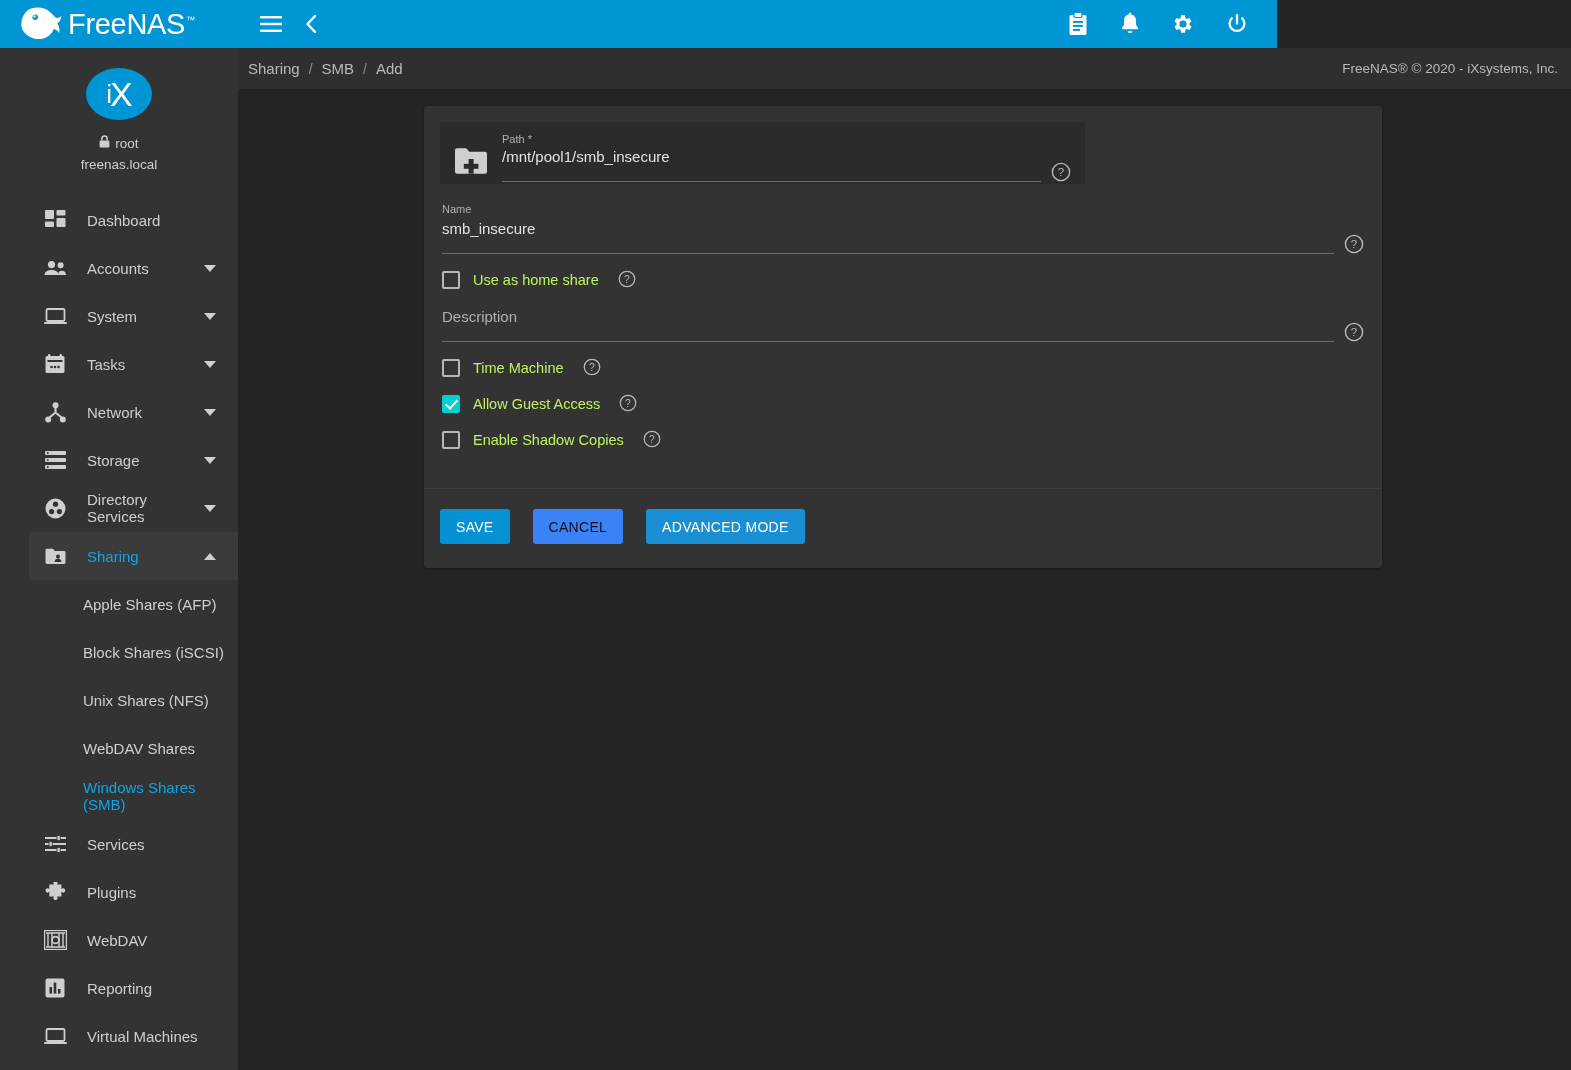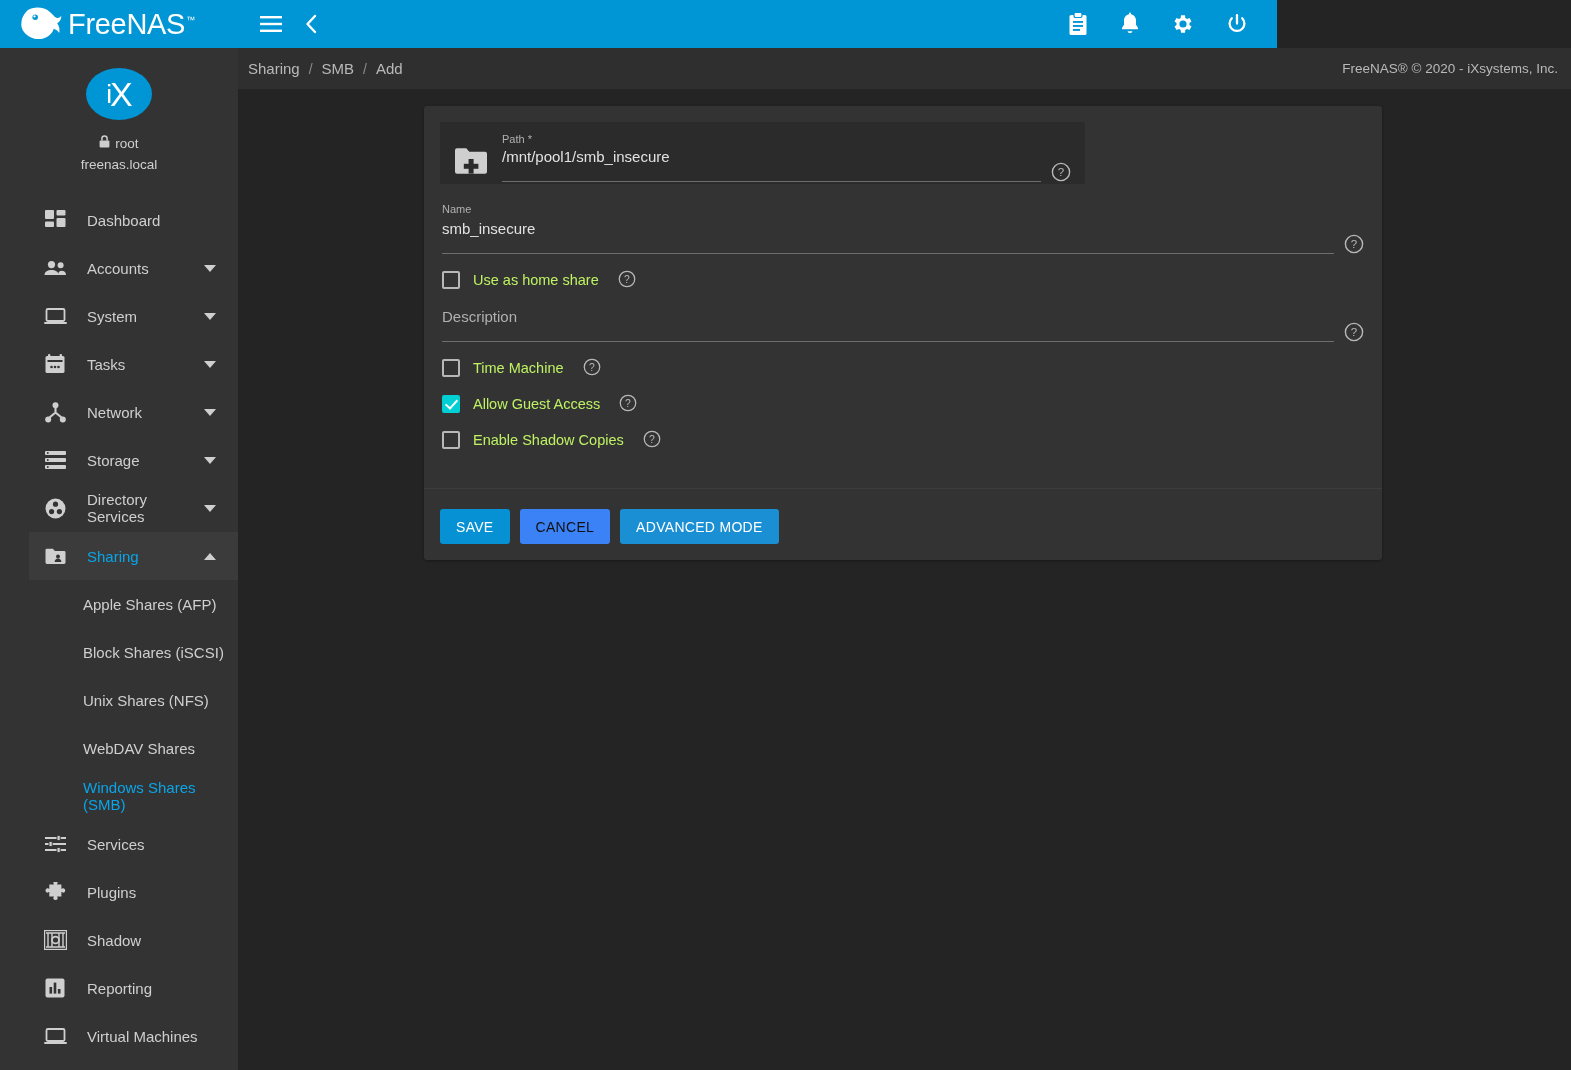--- a/index.html
+++ b/index.html
@@ -242,22 +242,22 @@
     margin-right: 9px;
     cursor: pointer;
   }
 
   .card-divider {
     height: 1px;
     background: #3d3d3d;
     margin: 20px 0 0 0;
   }
   .card-actions {
-    display: flex; align-items: center; gap: 10px;
-    padding: 20px 16px 16px 16px;
+    display: flex; align-items: center; gap: 23px;
+    padding: 20px 16px 24px 16px;
   }
   .btn {
     border: none; border-radius: 3px;
     font-size: 14px;
     font-family: "Liberation Sans", sans-serif;
     letter-spacing: 0.3px;
     padding: 0 16px;
     height: 35px;
     cursor: pointer;
   }
@@ -520,21 +520,21 @@
 
     <div class="navitem">
       <span class="nav-ico">
         <svg width="23" height="20" viewBox="0 0 23 20" aria-hidden="true">
           <rect x="0.5" y="0.5" width="22" height="19" fill="none" stroke="#cfcfcf" stroke-width="1.4"></rect>
           <path d="M4 3v14M8 3v14M15 3v14M19 3v14M2 3h19M2 17h19" stroke="#cfcfcf" stroke-width="1.4"></path>
           <circle cx="11.5" cy="10" r="4.3" fill="#cfcfcf"></circle>
           <circle cx="11.5" cy="10" r="2.6" fill="#333333"></circle>
         </svg>
       </span>
-      <span class="nav-label">Shadow</span>
+      <span class="nav-label">WebDAV</span>
     </div>
 
     <div class="navitem">
       <span class="nav-ico">
         <svg width="20" height="20" viewBox="0 0 20 20" aria-hidden="true">
           <rect x="0.5" y="0.5" width="19" height="19" rx="2" fill="#cfcfcf"></rect>
           <rect x="4.5" y="9" width="2.6" height="6.6" fill="#333333"></rect>
           <rect x="8.7" y="4.6" width="2.6" height="11" fill="#333333"></rect>
           <rect x="12.9" y="11" width="2.6" height="4.6" fill="#333333"></rect>
         </svg>

